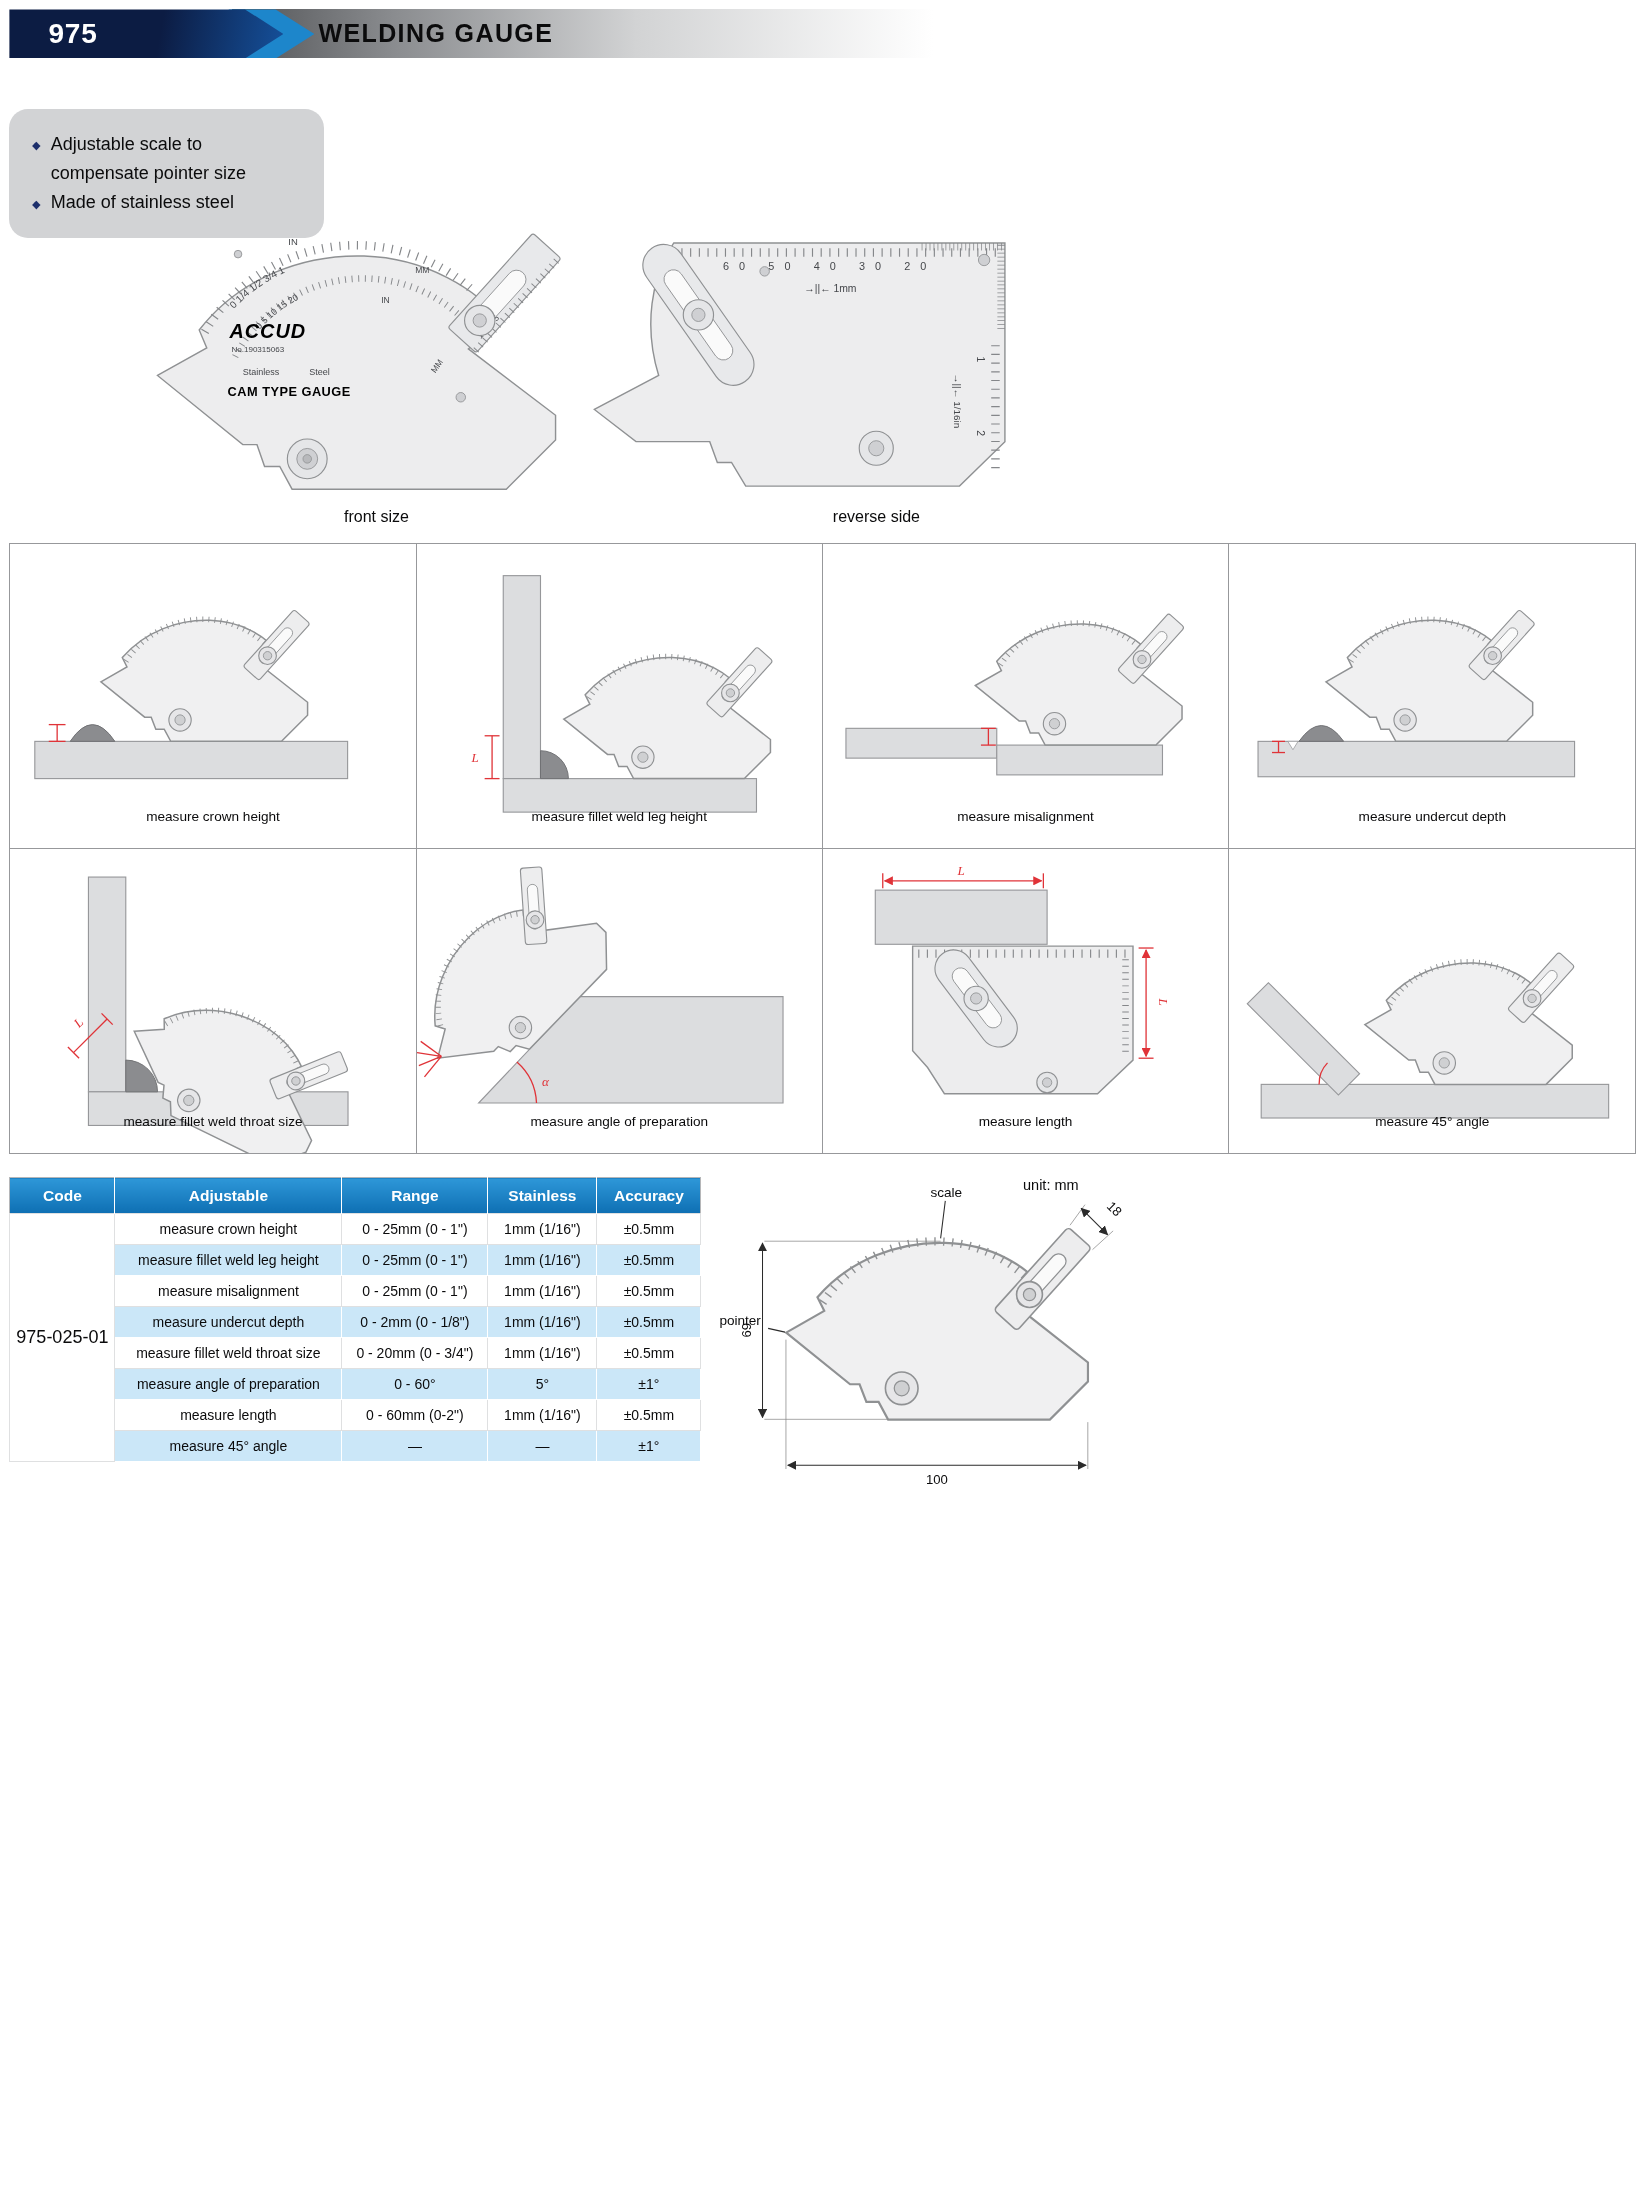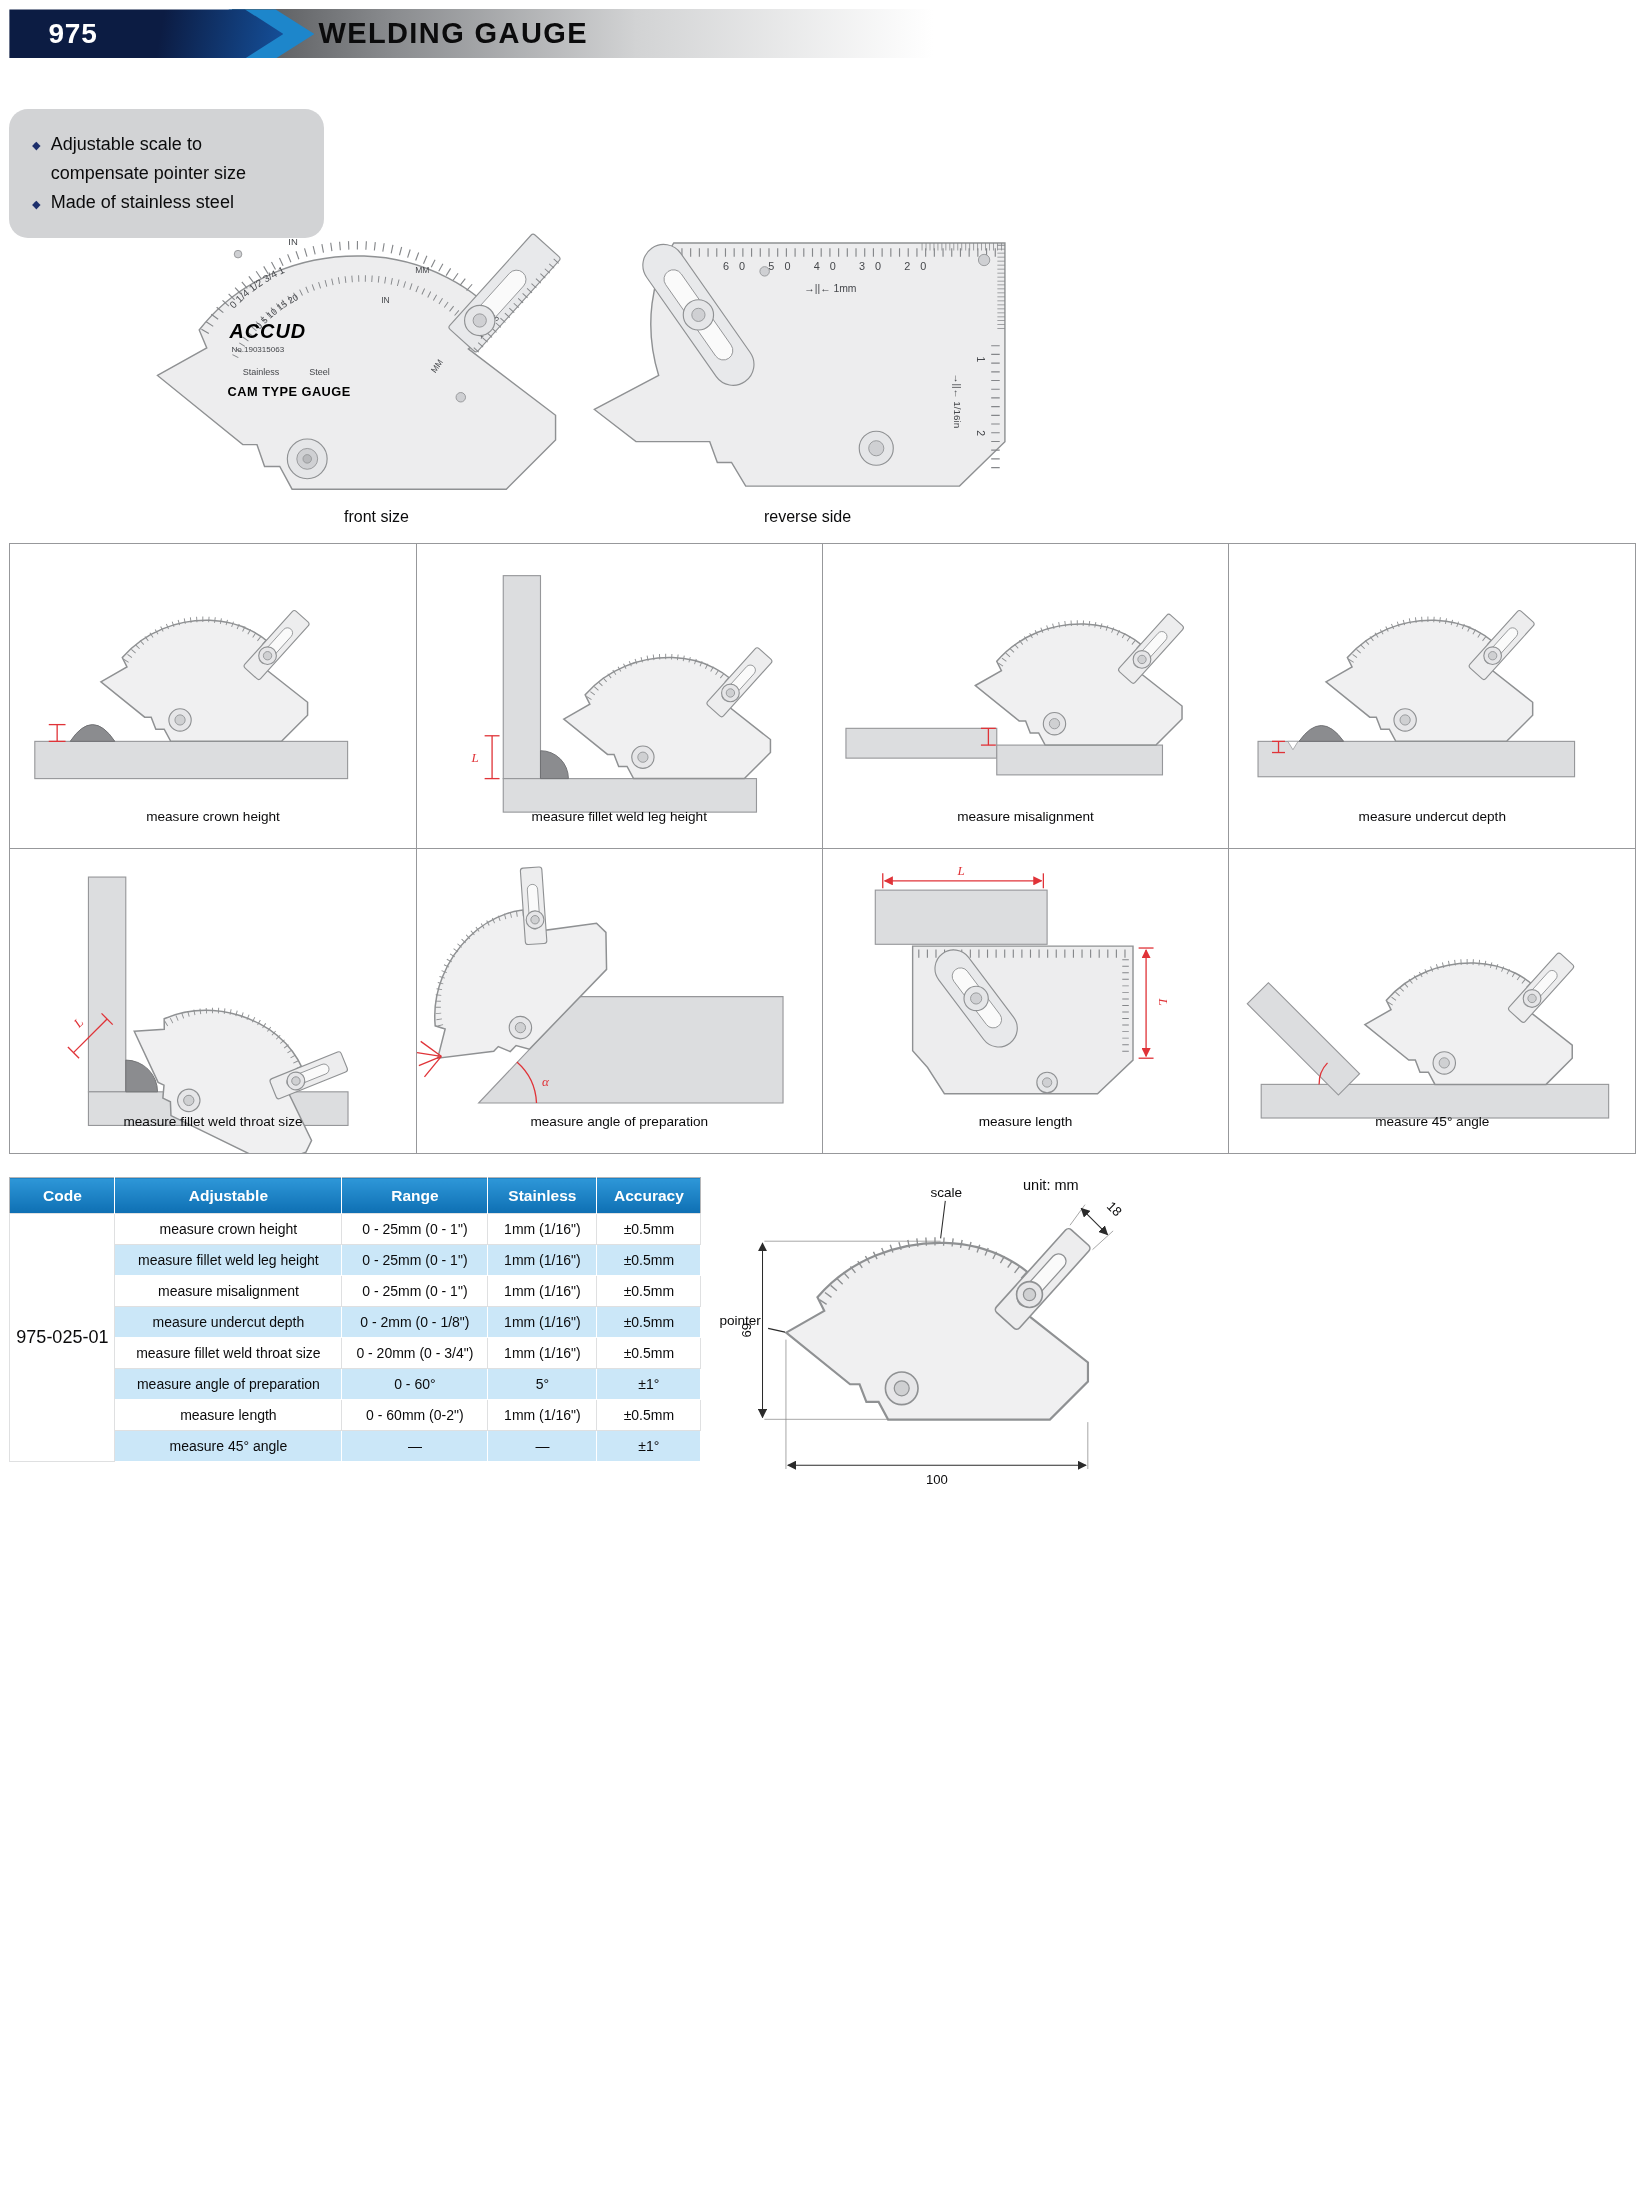--- a/index.html
+++ b/index.html
@@ -11,34 +11,34 @@
   .hdr-grad { position:absolute; left:223px; top:0; width:899px; height:100%;
     background:linear-gradient(90deg,#515356 0%,#8a8c8f 18%,#d2d3d4 45%,#ffffff 78%); }
   .hdr-chev { position:absolute; left:219px; top:0; width:86px; height:100%; background:#1d86cb;
     clip-path:polygon(0 0,55% 0,100% 50%,55% 100%,0 100%,42% 50%); }
   .hdr-block { position:absolute; left:0; top:0; width:274px; height:100%;
     background:linear-gradient(100deg,#0c1c43 55%,#15509a 100%);
     clip-path:polygon(0 0,86% 0,100% 50%,86% 100%,0 100%);
     display:flex; align-items:center; }
   .hdr-code { color:#fff; font-size:28px; font-weight:bold; padding-left:39px; letter-spacing:0.9px; }
   .hdr-title { position:absolute; left:309px; top:0; height:100%; display:flex; align-items:center;
-    font-size:29px; font-weight:bold; letter-spacing:1.4px; color:#0b0b0c; }
+    font-size:25px; font-weight:bold; letter-spacing:1.4px; color:#0b0b0c; }
 
   
   .features { position:absolute; left:9.4px; top:109px; width:315px; border-radius:19px;
     background:#d2d3d5; padding:20.6px 22.5px; }
   .feature { display:flex; gap:10.3px; font-size:18px; line-height:1.62; color:#0b0b0c; }
   .feature .bullet { color:#1c2e6b; font-size:11.2px; margin-top:6.6px; }
 
   
   .gauge-front-svg { position:absolute; left:148px; top:214px; width:436px; height:285px; }
   .gauge-reverse-svg { position:absolute; left:583px; top:214px; width:473px; height:285px; }
   .side-label { position:absolute; top:508px; width:225px; text-align:center; font-size:16px; }
   .side-label.front { left:264px; }
-  .side-label.reverse { left:695px; }
+  .side-label.reverse { left:695px;text-align:right; }
 
   
   .ugrid { position:absolute; left:9.4px; top:543px; width:1627px; height:611px;
     display:grid; grid-template-columns:repeat(4,1fr); grid-template-rows:1fr 1fr;
     border:0.9px solid #97989b; background:#fff; }
   .ucell { position:relative; border-right:0.9px solid #97989b; border-bottom:0.9px solid #97989b; }
   .ucell:nth-child(4n) { border-right:none; }
   .ucell:nth-child(n+5) { border-bottom:none; }
   .ucell svg { position:absolute; inset:0; width:100%; height:100%; }
   .ucaption { position:absolute; left:0; right:0; bottom:24px; text-align:center; font-size:13.6px; }

